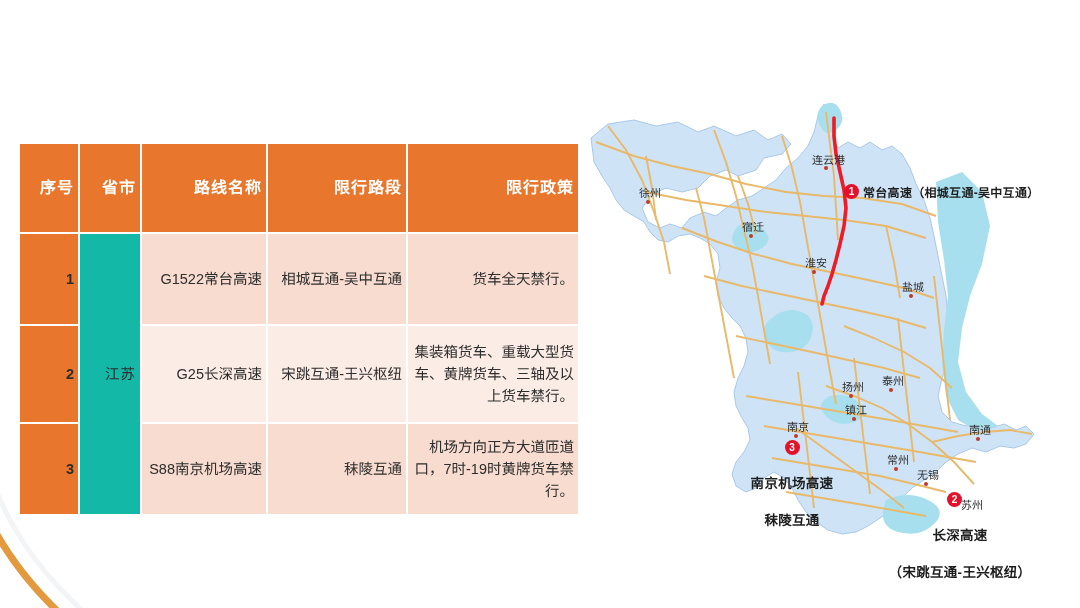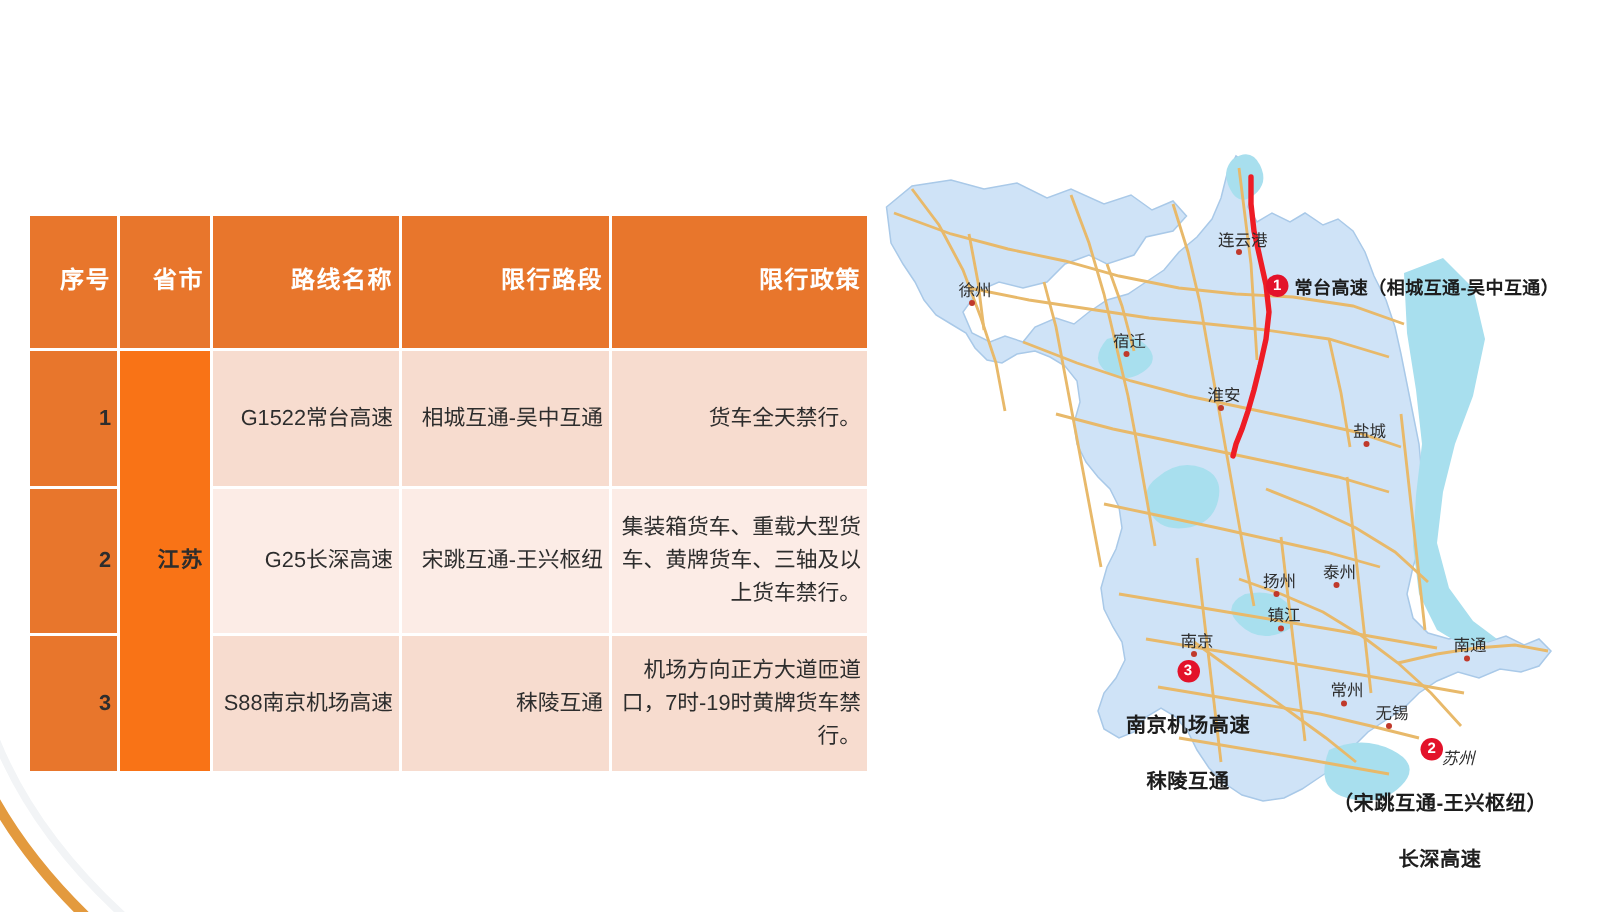--- a/index.html
+++ b/index.html
@@ -39,21 +39,21 @@
     font-size:14.5px;line-height:22px;color:#2d2d2d;
   }
   table.policy th{
     background:#e8762c;color:#ffffff;font-weight:bold;
     height:76px;font-size:16px;letter-spacing:1px;
   }
   td.idx{
     background:#e8762c;color:#fdf0e4;font-weight:bold;font-size:16px;
   }
   td.prov{
-    background:#f97316;font-weight:bold;font-size:17px;color:#1f1f1f;
+    background:#14b8a6;font-weight:normal;font-size:17px;color:#1f1f1f;
     letter-spacing:1px;
   }
   tr.r-odd td.cell{background:#f7dccf;}
   tr.r-even td.cell{background:#fcece6;}
   tr.r1 td, tr.r3 td{height:78px;}
   tr.r2 td{height:84px;}
   .col-idx{width:58px;}
   .col-prov{width:60px;}
   .col-route{width:124px;}
   .col-seg{width:138px;}
@@ -244,36 +244,36 @@
 
     <div class="city-dot" style="left:390px; top:341px;"></div>
     <div class="map-label" style="left:383px; top:325px;">南通</div>
 
     <div class="city-dot" style="left:308px; top:371px;"></div>
     <div class="map-label" style="left:301px; top:355px;">常州</div>
 
     <div class="city-dot" style="left:338px; top:386px;"></div>
     <div class="map-label" style="left:331px; top:370px;">无锡</div>
 
-    <div class="map-label" style="left:375px; top:400px;font-style:italic;">苏州</div>
+    <div class="map-label" style="left:375px; top:400px;">苏州</div>
 
     <div class="callout" style="left:258px; top:86px;">
       <span class="badge">1</span><span class="ctext">常台高速（相城互通-吴中互通）</span>
     </div>
 
     <div class="callout-stack" style="left:142px; top:344px; width:128px;">
       <span class="badge">3</span>
       <span class="ctext">南京机场高速</span>
       <span class="ctext">秣陵互通</span>
     </div>
 
     <div class="callout-stack" style="left:289px; top:396px; width:170px;">
       <span class="badge" style="margin-left:72px;margin-right:auto;">2</span>
+      <span class="ctext">长深高速</span>
       <span class="ctext">（宋跳互通-王兴枢纽）</span>
-      <span class="ctext">长深高速</span>
     </div>
   </div>
 
   <div class="deco">
     <svg width="330" height="260" viewBox="0 0 330 260">
       <path d="M10,0 Q40,120 190,215" fill="none" stroke="#e39a3e" stroke-width="7" stroke-linecap="round"></path>
       <path d="M26,-10 Q56,112 206,205" fill="none" stroke="#f2f4f6" stroke-width="5" stroke-linecap="round"></path>
     </svg>
   </div>
 

